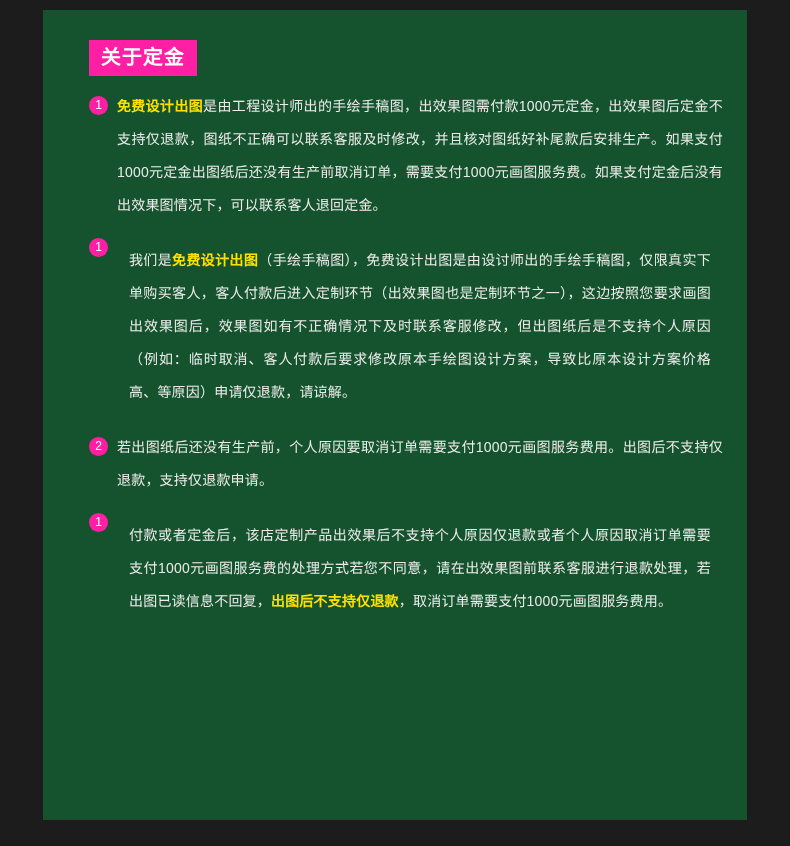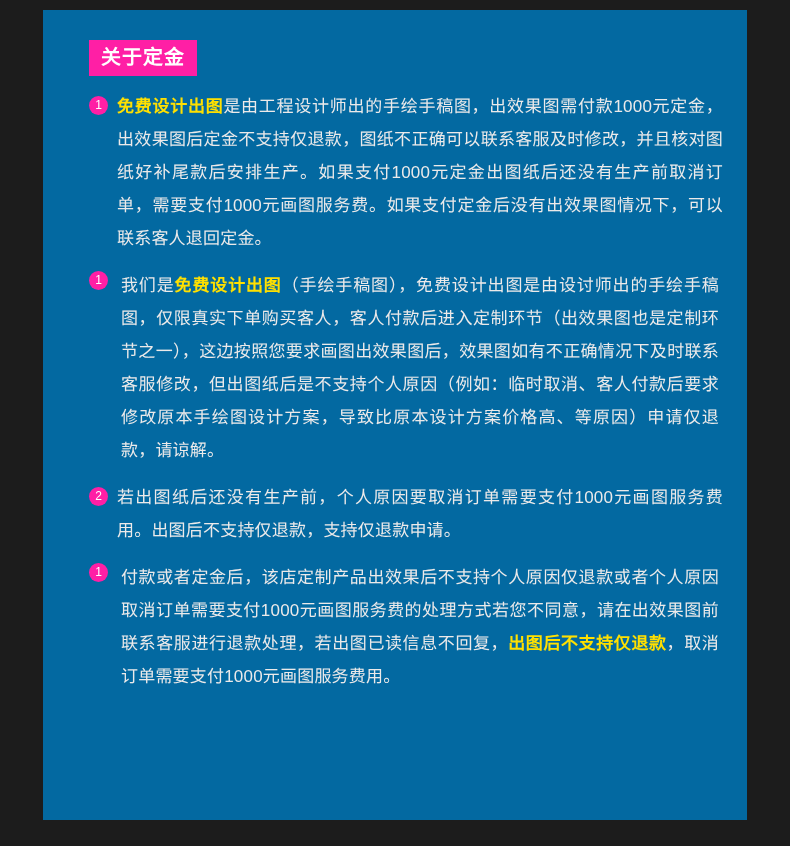--- a/index.html
+++ b/index.html
@@ -20,21 +20,21 @@
     height: 846px;
     background: #1c1c1c;
     box-sizing: border-box;
   }
   .panel {
     position: absolute;
     left: 43px;
     top: 10px;
     width: 704px;
     height: 810px;
-    background: #0369a1;
+    background: #14532d;
     box-sizing: border-box;
     padding: 20px 24px 24px 24px;
   }
   .section {
     margin-bottom: 6px;
   }
   .section-heading {
     display: inline-block;
     background: #ff1fa5;
     color: #ffffff;
@@ -64,44 +64,44 @@
     line-height: 19px;
     text-align: center;
     margin-top: 6px;
     margin-right: 9px;
     margin-left: 22px;
     font-family: "Liberation Sans", sans-serif;
   }
   .para {
     flex: 1 1 auto;
     color: #eceaea;
-    font-size: 17px;
+    font-size: 14px;
     line-height: 33px;
     text-align: justify;
     letter-spacing: 0.2px;
   }
   .hl-yellow {
     color: #ffe000;
     font-weight: bold;
   }
 </style>
 </head>
 <body>
 
 <div class="page">
   <div class="panel" id="panel">
       <div class="section"><div class="section-heading">关于定金</div><div class="item">
           <span class="bullet">1</span>
           <p class="para" style="margin: 0px;"><span class="hl-yellow">免费设计出图</span><span>是由工程设计师出的手绘手稿图，出效果图需付款1000元定金，出效果图后定金不支持仅退款，图纸不正确可以联系客服及时修改，并且核对图纸好补尾款后安排生产。如果支付1000元定金出图纸后还没有生产前取消订单，需要支付1000元画图服务费。如果支付定金后没有出效果图情况下，可以联系客人退回定金。</span></p>
         </div></div>
       <div class="section"><div class="item">
           <span class="bullet">1</span>
-          <p class="para" style="margin: 4px;"><span>我们是</span><span class="hl-yellow">免费设计出图</span><span>（手绘手稿图），免费设计出图是由设讨师出的手绘手稿图，仅限真实下单购买客人，客人付款后进入定制环节（出效果图也是定制环节之一），这边按照您要求画图出效果图后，效果图如有不正确情况下及时联系客服修改，但出图纸后是不支持个人原因（例如：临时取消、客人付款后要求修改原本手绘图设计方案，导致比原本设计方案价格高、等原因）申请仅退款，请谅解。</span></p>
+          <p class="para" style="margin: 12px;"><span>我们是</span><span class="hl-yellow">免费设计出图</span><span>（手绘手稿图），免费设计出图是由设讨师出的手绘手稿图，仅限真实下单购买客人，客人付款后进入定制环节（出效果图也是定制环节之一），这边按照您要求画图出效果图后，效果图如有不正确情况下及时联系客服修改，但出图纸后是不支持个人原因（例如：临时取消、客人付款后要求修改原本手绘图设计方案，导致比原本设计方案价格高、等原因）申请仅退款，请谅解。</span></p>
         </div><div class="item">
           <span class="bullet">2</span>
           <p class="para" style="margin: 0px;"><span>若出图纸后还没有生产前，个人原因要取消订单需要支付1000元画图服务费用。出图后不支持仅退款，支持仅退款申请。</span></p>
         </div></div>
       <div class="section"><div class="item">
           <span class="bullet">1</span>
-          <p class="para" style="margin: 4px;"><span>付款或者定金后，该店定制产品出效果后不支持个人原因仅退款或者个人原因取消订单需要支付1000元画图服务费的处理方式若您不同意，请在出效果图前联系客服进行退款处理，若出图已读信息不回复，</span><span class="hl-yellow">出图后不支持仅退款</span><span>，取消订单需要支付1000元画图服务费用。</span></p>
+          <p class="para" style="margin: 12px;"><span>付款或者定金后，该店定制产品出效果后不支持个人原因仅退款或者个人原因取消订单需要支付1000元画图服务费的处理方式若您不同意，请在出效果图前联系客服进行退款处理，若出图已读信息不回复，</span><span class="hl-yellow">出图后不支持仅退款</span><span>，取消订单需要支付1000元画图服务费用。</span></p>
         </div></div>
     </div>
 </div>
 
 </body></html>

